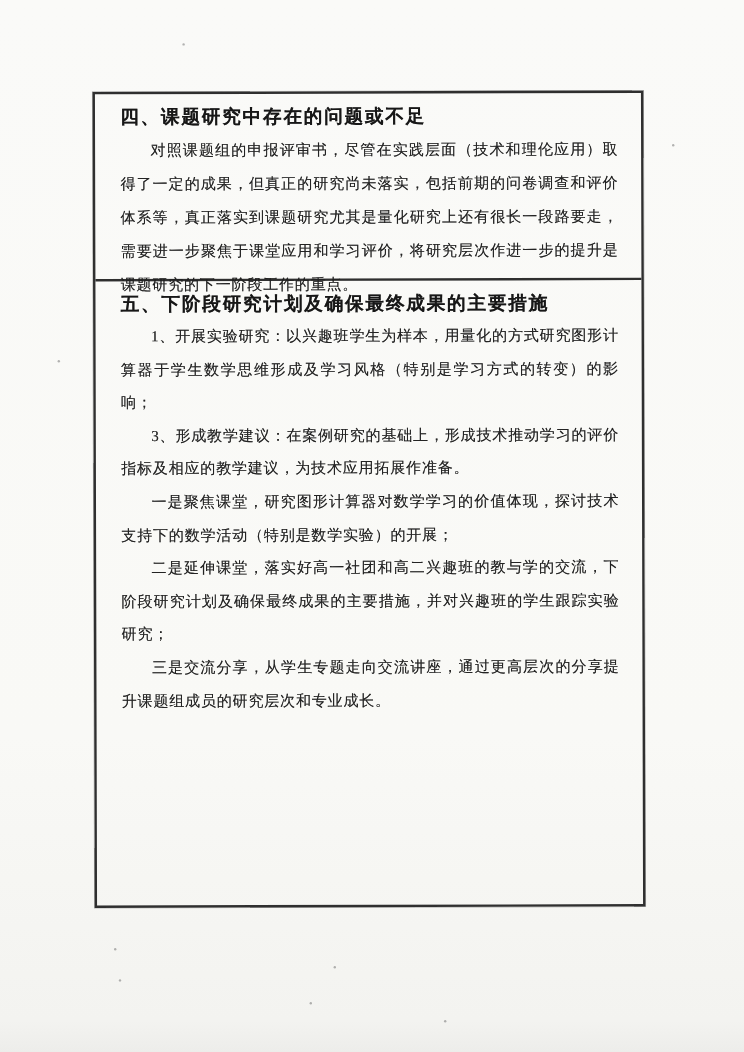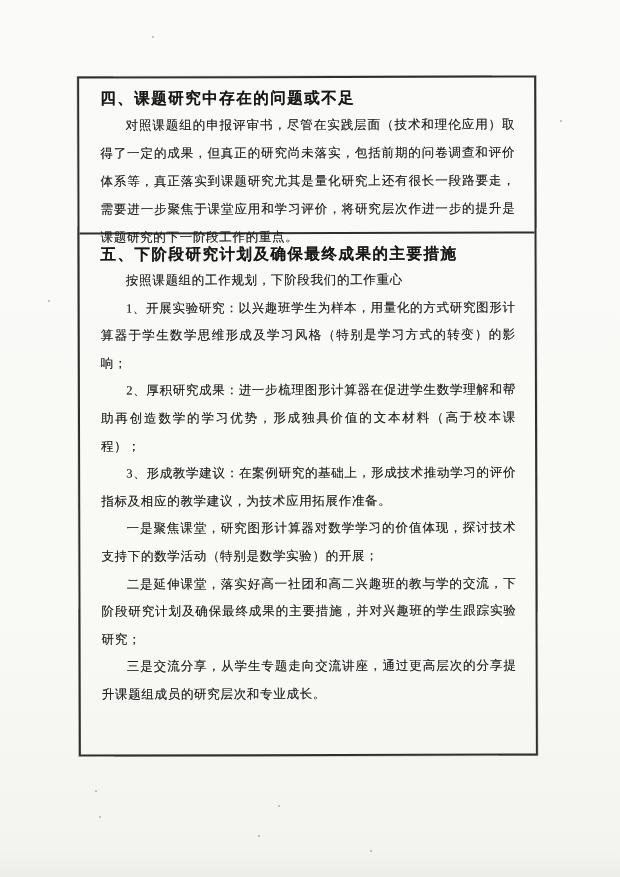--- a/index.html
+++ b/index.html
@@ -66,23 +66,21 @@
 
   <div class="report-table">
 
     <div class="section section-4">
       <div class="section-title">四、课题研究中存在的问题或不足</div>
       <p class="para">对照课题组的申报评审书，尽管在实践层面（技术和理伦应用）取得了一定的成果，但真正的研究尚未落实，包括前期的问卷调查和评价体系等，真正落实到课题研究尤其是量化研究上还有很长一段路要走，需要进一步聚焦于课堂应用和学习评价，将研究层次作进一步的提升是课题研究的下一阶段工作的重点。</p>
     </div>
 
     <div class="section section-5">
       <div class="section-title">五、下阶段研究计划及确保最终成果的主要措施</div>
-      <p class="para">按照课题组的工作规划，下阶段我们的工作重心</p>
       <p class="para">1、开展实验研究：以兴趣班学生为样本，用量化的方式研究图形计算器于学生数学思维形成及学习风格（特别是学习方式的转变）的影响；</p>
-      <p class="para">2、厚积研究成果：进一步梳理图形计算器在促进学生数学理解和帮助再创造数学的学习优势，形成独具价值的文本材料（高于校本课程）；</p>
       <p class="para">3、形成教学建议：在案例研究的基础上，形成技术推动学习的评价指标及相应的教学建议，为技术应用拓展作准备。</p>
       <p class="para">一是聚焦课堂，研究图形计算器对数学学习的价值体现，探讨技术支持下的数学活动（特别是数学实验）的开展；</p>
       <p class="para">二是延伸课堂，落实好高一社团和高二兴趣班的教与学的交流，下阶段研究计划及确保最终成果的主要措施，并对兴趣班的学生跟踪实验研究；</p>
       <p class="para">三是交流分享，从学生专题走向交流讲座，通过更高层次的分享提升课题组成员的研究层次和专业成长。</p>
     </div>
 
   </div>
 
   <div class="speck" style="left:95px;  top:790px; width:2px; height:2px;"></div>
   <div class="speck" style="left:99px;  top:816px; width:2px; height:2px;"></div>

